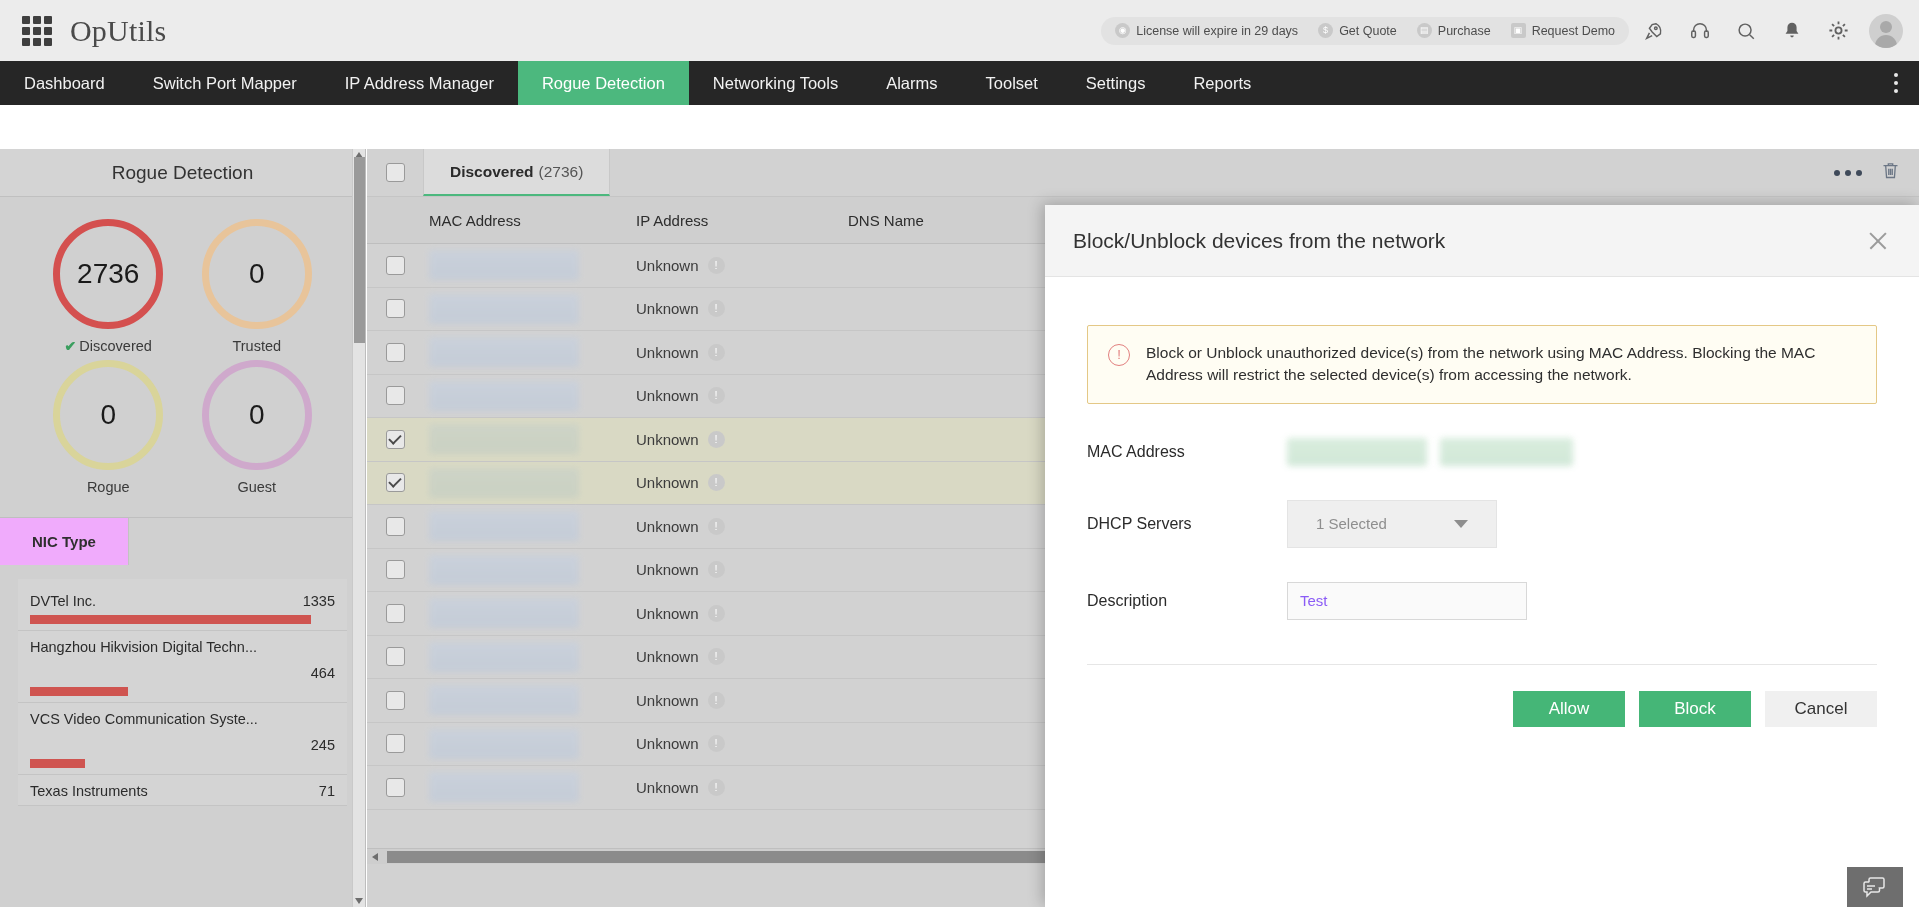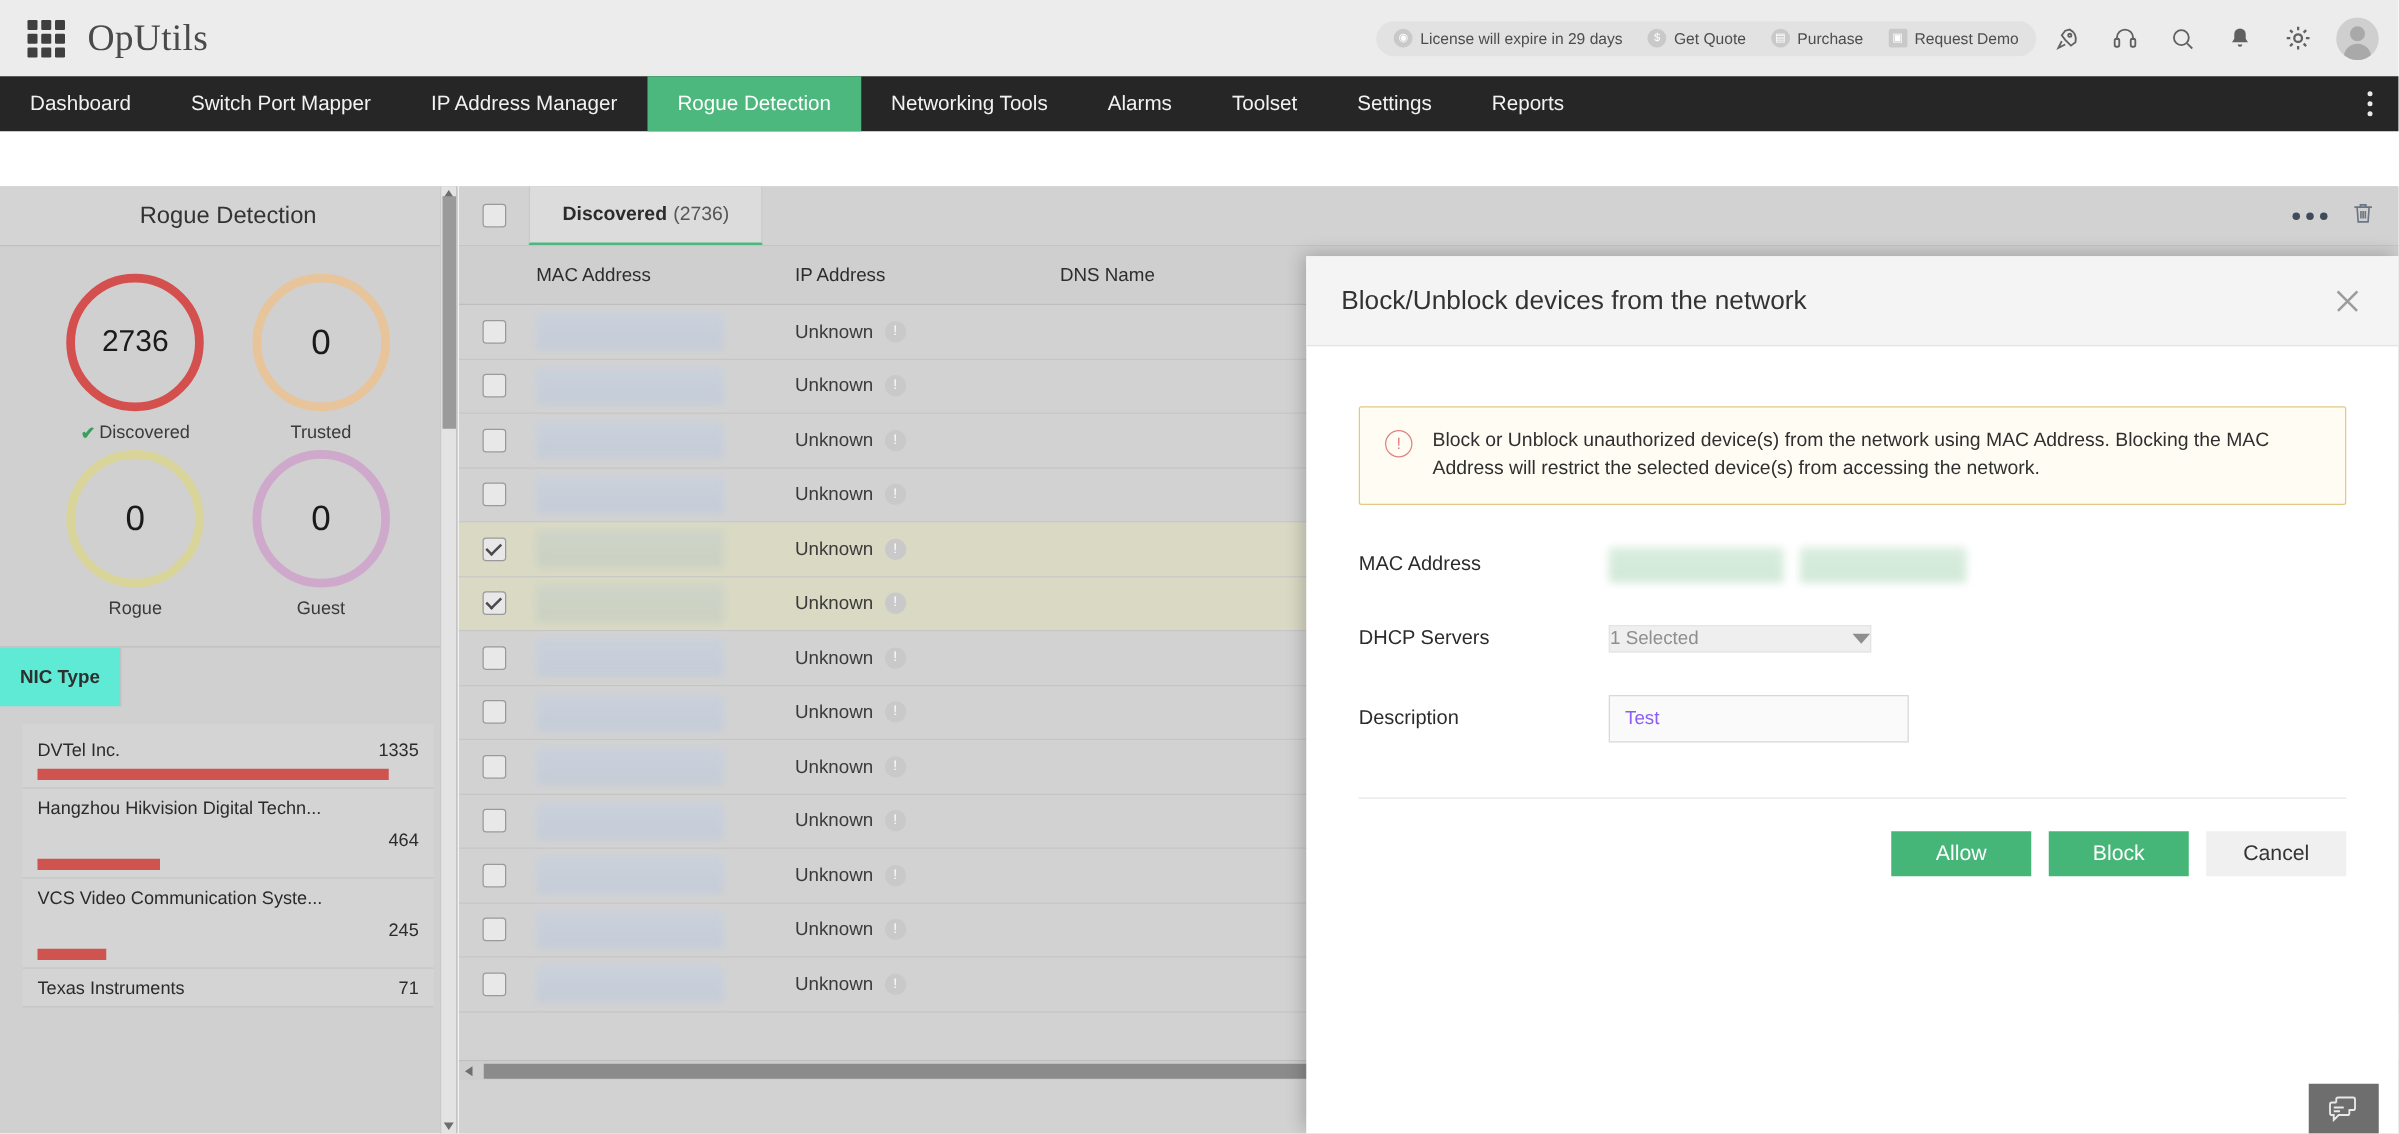--- a/index.html
+++ b/index.html
@@ -113,39 +113,39 @@
     font-size: 19px; color: #333;
   }
   .donuts {
     display:grid; grid-template-columns: 1fr 1fr; row-gap: 6px;
     padding: 22px 34px 12px 34px;
   }
   .donut-cell { display:flex; flex-direction:column; align-items:center; }
   .donut {
     width: 110px; height: 110px; border-radius: 50%;
     display:flex; align-items:center; justify-content:center;
-    font-size: 24px; color: #1a1a1a; cursor:pointer;
+    font-size: 28px; color: #1a1a1a; cursor:pointer;
   }
   .donut.red    { border: 7px solid #d4504f; }
   .donut.orange { border: 7px solid #e8c49a; font-size: 28px; }
   .donut.yellow { border: 7px solid #d9d49a; font-size: 28px; }
   .donut.purple { border: 7px solid #cfa9cc; font-size: 28px; }
   .donut-label {
     margin-top: 9px; font-size: 14.5px; color: #3a3a3a;
     display:flex; align-items:center; gap: 3px;
   }
   .donut-label .tick { color: #3a9e5e; font-size: 14px; font-weight: bold; }
 
   .nic-head {
     margin-top: 10px; height: 48px; background: #d0d0d0;
     border-top: 1px solid #bfbfbf; display:flex; align-items:stretch;
   }
   .nic-tab {
-    background: #5eead4; border-right: 1px solid #c2c2c2;
-    display:flex; align-items:center; padding: 0 16px;
+    background: #f0abfc; border-right: 1px solid #c2c2c2;
+    display:flex; align-items:center; padding: 0 32px;
     font-size: 15px; color: #2f2f2f; cursor:pointer; font-weight: bold;
   }
   .nic-list { padding: 14px 18px 0 18px; }
   .nic-row {
     background: #d4d4d4; border-bottom: 1px solid #c4c4c4;
     padding: 8px 12px 6px 12px; cursor: pointer;
   }
   .nic-row:first-child { padding-top: 14px; }
   .nic-line { display:flex; justify-content:space-between; align-items:baseline; gap:10px; }
   .nic-name { font-size: 14.5px; color: #2b2b2b; white-space:nowrap; overflow:hidden; }
@@ -269,22 +269,22 @@
 
   .frow { display:flex; align-items:center; margin-top: 34px; }
   .flabel { width: 200px; font-size: 16px; color: #2b2b2b; flex: 0 0 auto; }
   .mac-pill {
     height: 28px; border-radius: 2px;
     background: linear-gradient(180deg,#d7ecdc,#cfe7d6); filter: blur(3.2px); opacity:.95;
   }
   .mac-pill.a { width: 140px; }
   .mac-pill.b { width: 133px; margin-left: 13px; }
   .select {
-    width: 210px; height: 22px; background:#efefef; border: 1px solid #e4e4e4;
-    display:flex; align-items:center; padding: 0 0; cursor:pointer;
+    width: 210px; height: 48px; background:#efefef; border: 1px solid #e4e4e4;
+    display:flex; align-items:center; padding: 0 28px; cursor:pointer;
     font-size: 15px; color: #8e8e8e;
   }
   .select .caret {
     margin-left:auto; width:0; height:0;
     border-left: 7px solid transparent; border-right: 7px solid transparent; border-top: 8px solid #8e8e8e;
   }
   .tinput {
     width: 240px; height: 38px; background:#fafafa; border: 1px solid #d8d8d8;
     padding: 0 12px; font-size: 15px; color: #8b5cf6;
     font-family: "Liberation Sans", sans-serif; outline: none;

